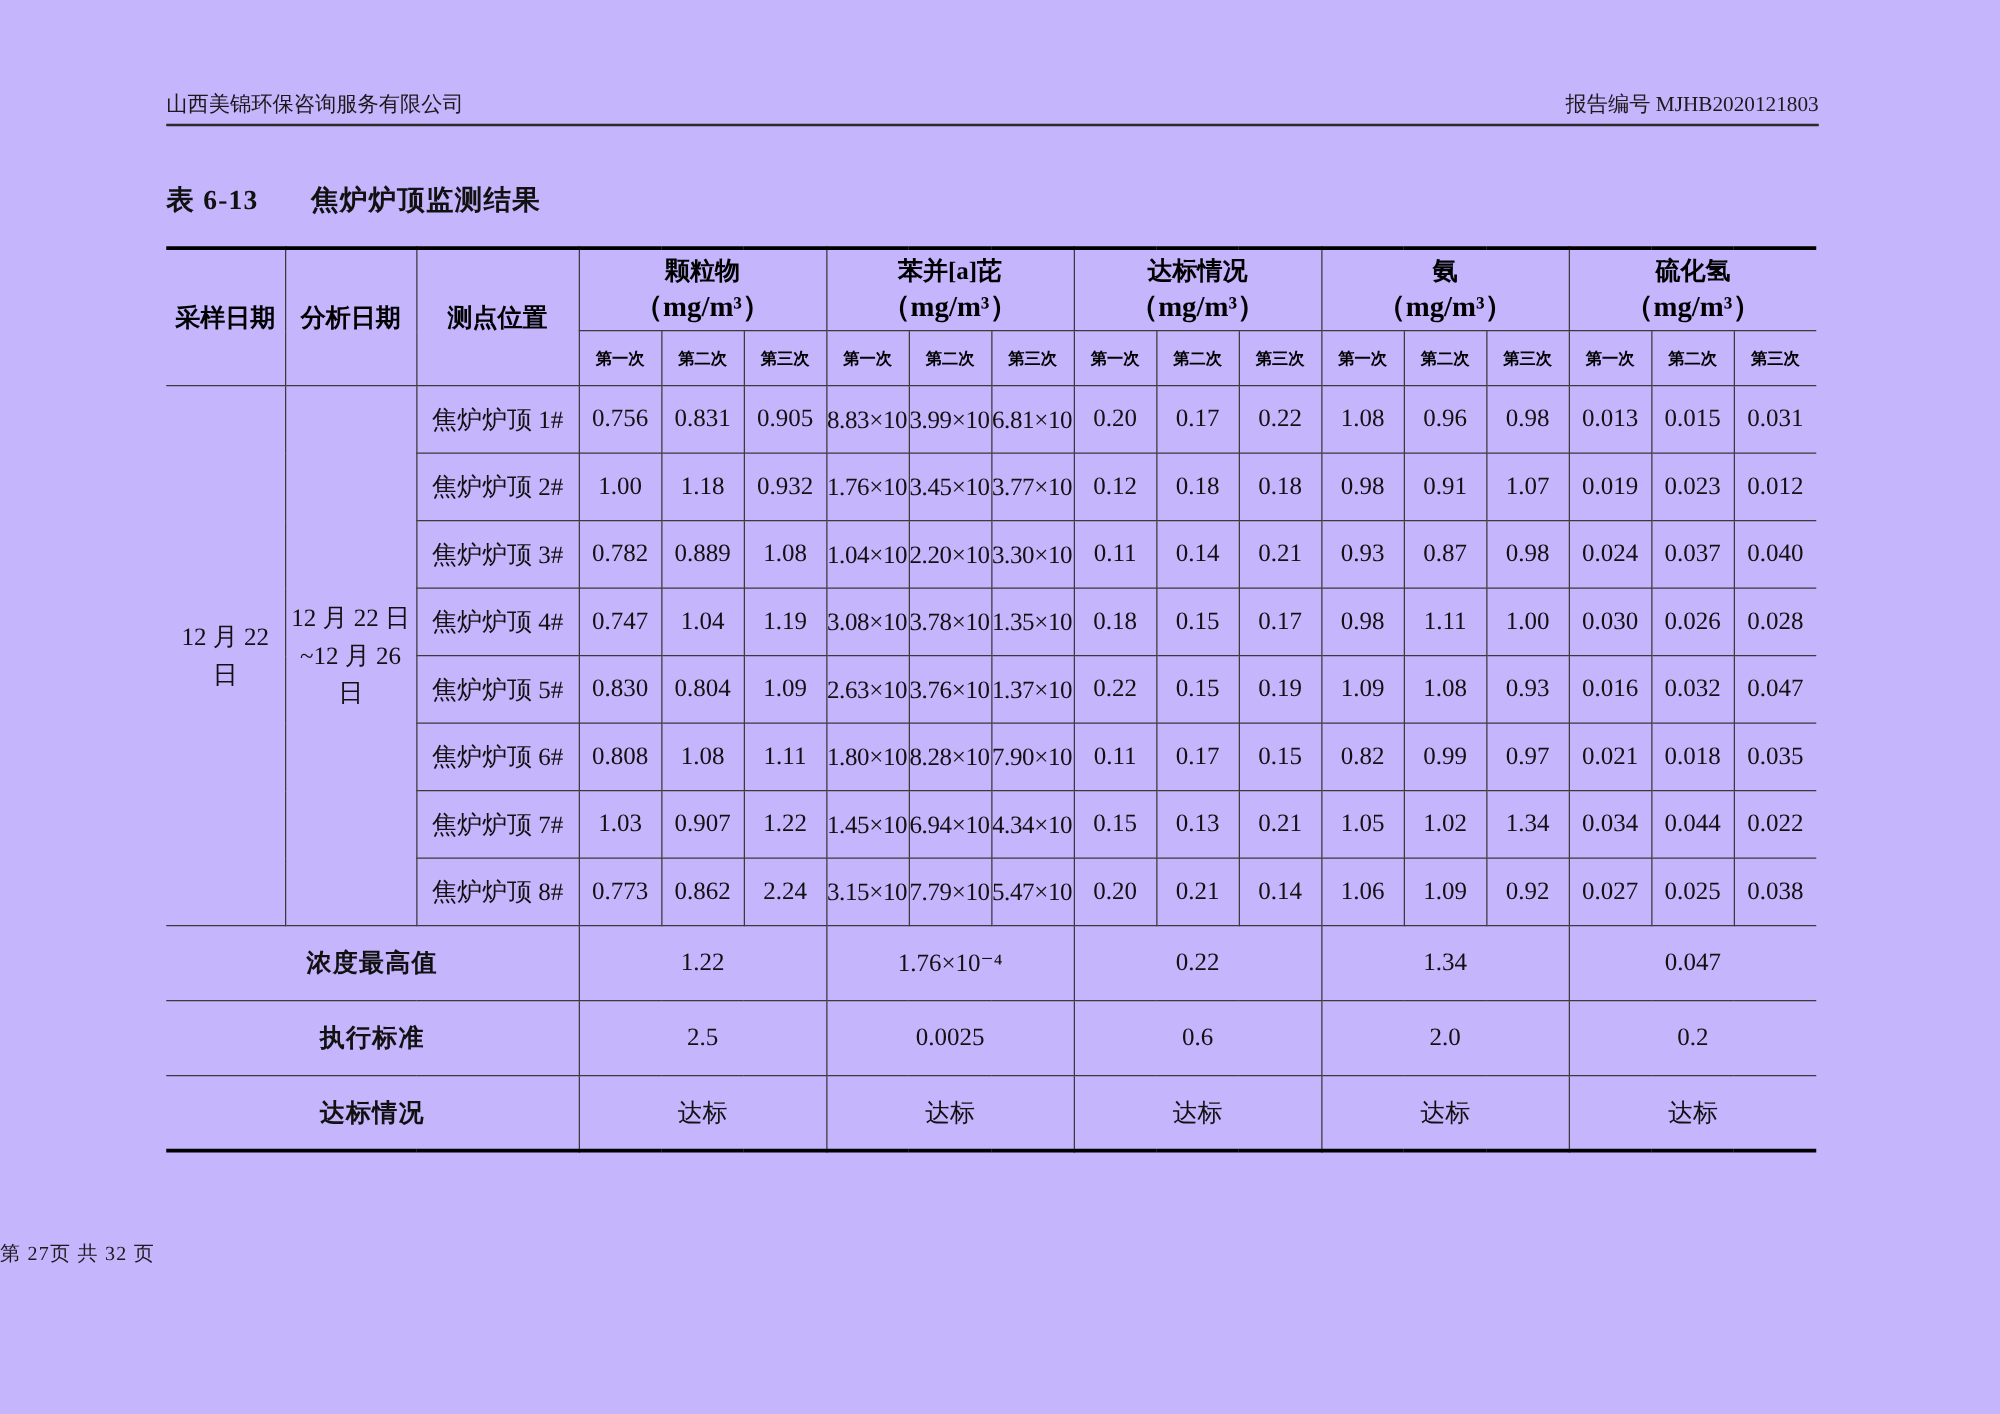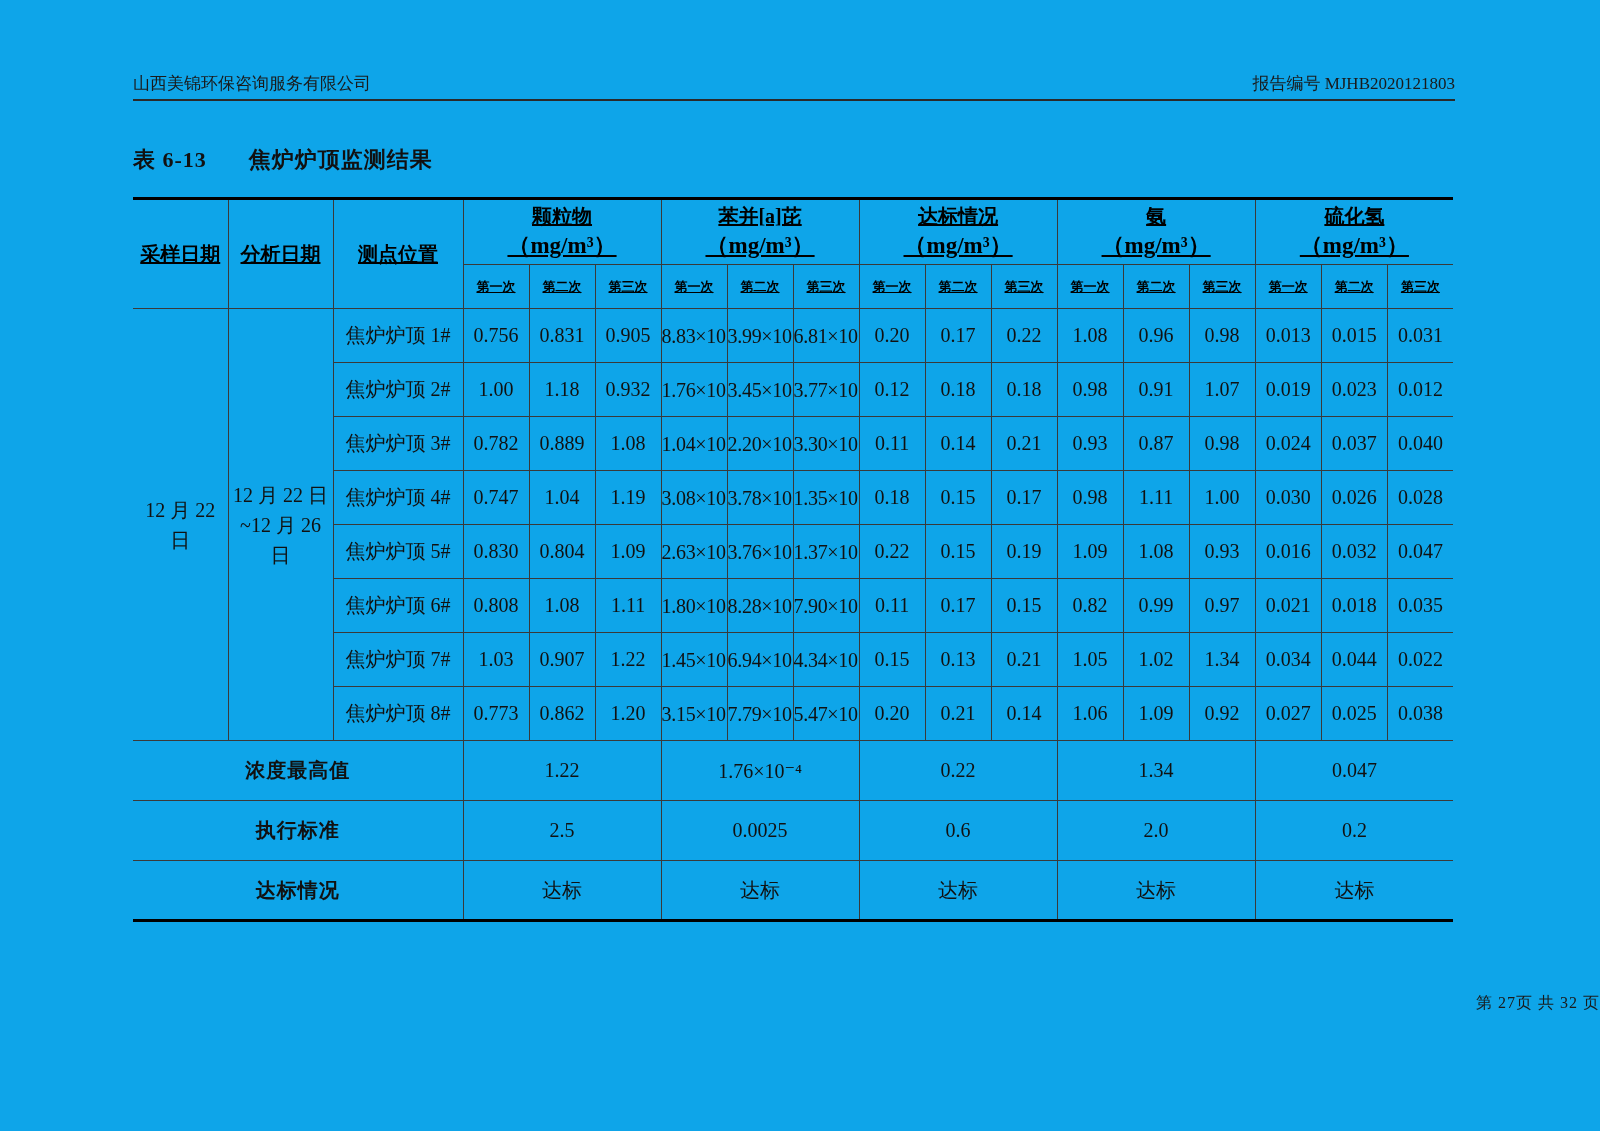--- a/index.html
+++ b/index.html
@@ -5,21 +5,21 @@
   * { margin: 0; padding: 0; box-sizing: border-box; }
   html, body {
     background: #ffffff;
     font-family: "Liberation Serif", "DejaVu Serif", serif;
     color: #111111;
   }
   .page {
     position: relative;
     width: 1600px;
     height: 1131px;
-    background: #0ea5e9;
+    background: #c4b5fd;
     overflow: hidden;
   }
   .content {
     position: absolute;
     left: 133px;
     top: 0;
     width: 1322px;
   }
   
   .doc-header {
@@ -59,21 +59,20 @@
     vertical-align: middle;
     padding: 0 1px;
     overflow: hidden;
   }
   .monitor-table tr > *:first-child { border-left: 0; }
   .monitor-table tr > *:last-child  { border-right: 0; }
   .monitor-table thead th {
     font-weight: bold;
     font-size: 20px;
     color: #000;
-    text-decoration: underline;
   }
   .monitor-table thead tr.group-row th { height: 66px; }
   .monitor-table thead tr.trial-row th { height: 44px; font-size: 13px; }
   .group-head .g-unit { font-size: 23px; }
   .monitor-table tbody td {
     height: 54px;
     font-size: 20px;
   }
   td.date-cell {
     font-size: 20px;
@@ -89,21 +88,21 @@
   }
   tbody.summary td { height: 60px; }
   td.sum-label { font-weight: bold; font-size: 20px; letter-spacing: 1px; }
   td.sum-val { font-size: 19px; }
   
   .doc-footer {
     position: absolute;
     left: 0;
     top: 993px;
     width: 1600px;
-    text-align: right;
+    text-align: left;
     font-size: 16px;
     color: #1a1a1a;
     letter-spacing: 1px;
   }
 </style>
 </head>
 <body>
 
 <div class="page">
   <div class="content">
@@ -310,21 +309,21 @@
           <td class="val">1.02</td>
           <td class="val">1.34</td>
           <td class="val">0.034</td>
           <td class="val">0.044</td>
           <td class="val">0.022</td>
         </tr>
         <tr>
           <td class="loc">焦炉炉顶 8#</td>
           <td class="val">0.773</td>
           <td class="val">0.862</td>
-          <td class="val">1.20</td>
+          <td class="val">2.24</td>
           <td class="val sci">3.15×10⁻⁵</td>
           <td class="val sci">7.79×10⁻⁵</td>
           <td class="val sci">5.47×10⁻⁵</td>
           <td class="val">0.20</td>
           <td class="val">0.21</td>
           <td class="val">0.14</td>
           <td class="val">1.06</td>
           <td class="val">1.09</td>
           <td class="val">0.92</td>
           <td class="val">0.027</td>

